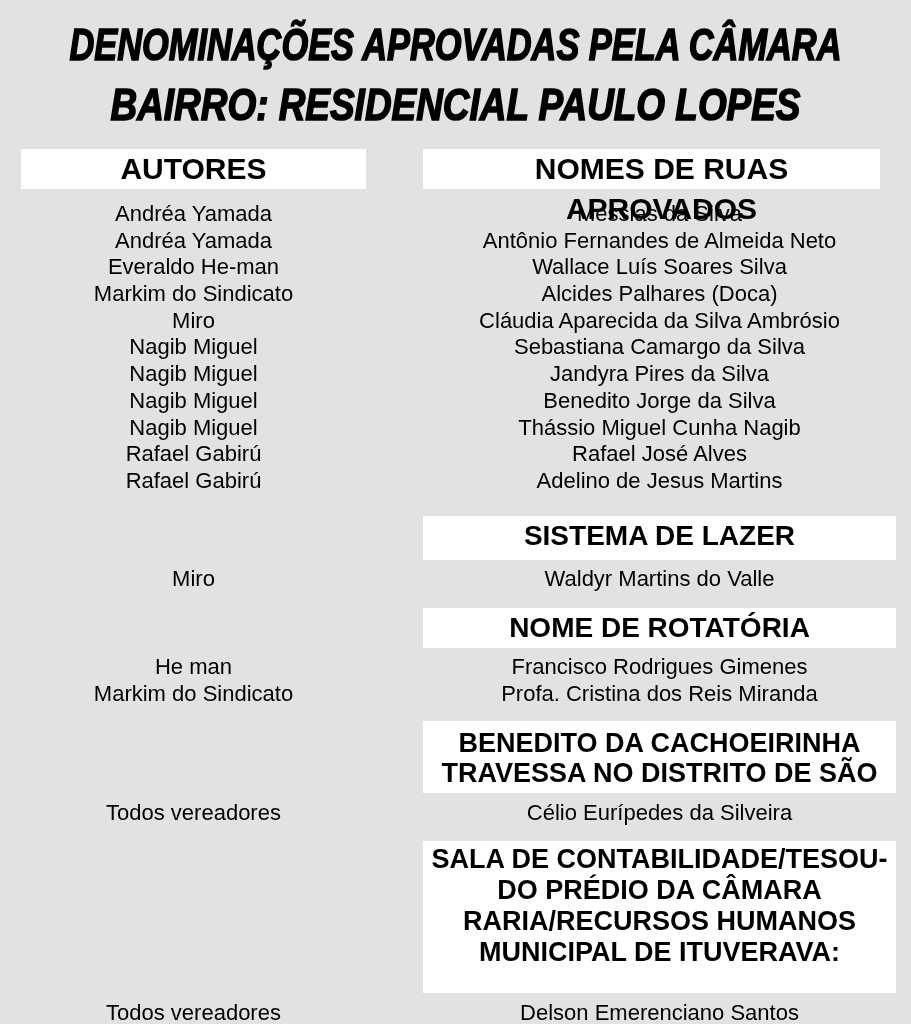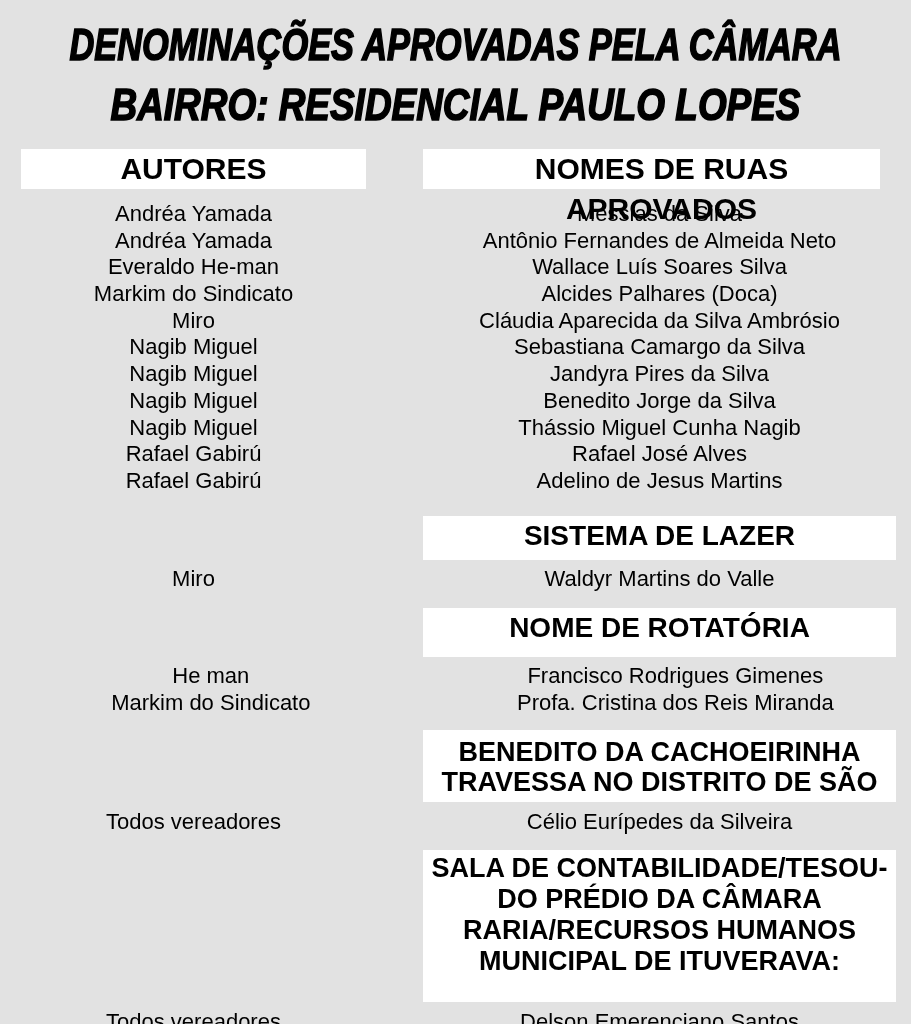--- a/index.html
+++ b/index.html
@@ -36,26 +36,26 @@
   .head-box.names   { margin-left: 57px; width: 457px; padding-left: 20px; }
   
   .section-box {
     background: var(--panel);
     margin-left: 423px;
     width: 473px;
     text-align: center;
     font-weight: bold;
   }
   .s1 .section-box { margin-top: 21px; height: 44px; font-size: 28px; line-height: 40px; }
-  .s2 .section-box { margin-top: 16px; height: 49px; font-size: 28px; line-height: 40px; }
+  .s2 .section-box { margin-top: 16px; height: 40px; font-size: 28px; line-height: 40px; }
   .s3 .section-box { margin-top: 13px; height: 72px; font-size: 27px; line-height: 30px; padding-top: 7px; }
   .s4 .section-box { margin-top: 15px; height: 152px; font-size: 27px; line-height: 31px; padding-top: 3px; }
   .s0 .rows { margin-top: 12px; }
   .s1 .rows { margin-top: 6px; }
-  .s2 .rows { margin-top: 6px; padding-left: 18px; }
+  .s2 .rows { margin-top: 6px; }
   .s3 .rows { margin-top: 7px; }
   .s4 .rows { margin-top: 7px; }
   .row {
     display: flex;
     height: 26.7px;
     line-height: 26.7px;
     font-size: 22px;
   }
   .cell-author { width: 387px; text-align: center; }
   .cell-name   { margin-left: 36px; width: 473px; text-align: center; }

